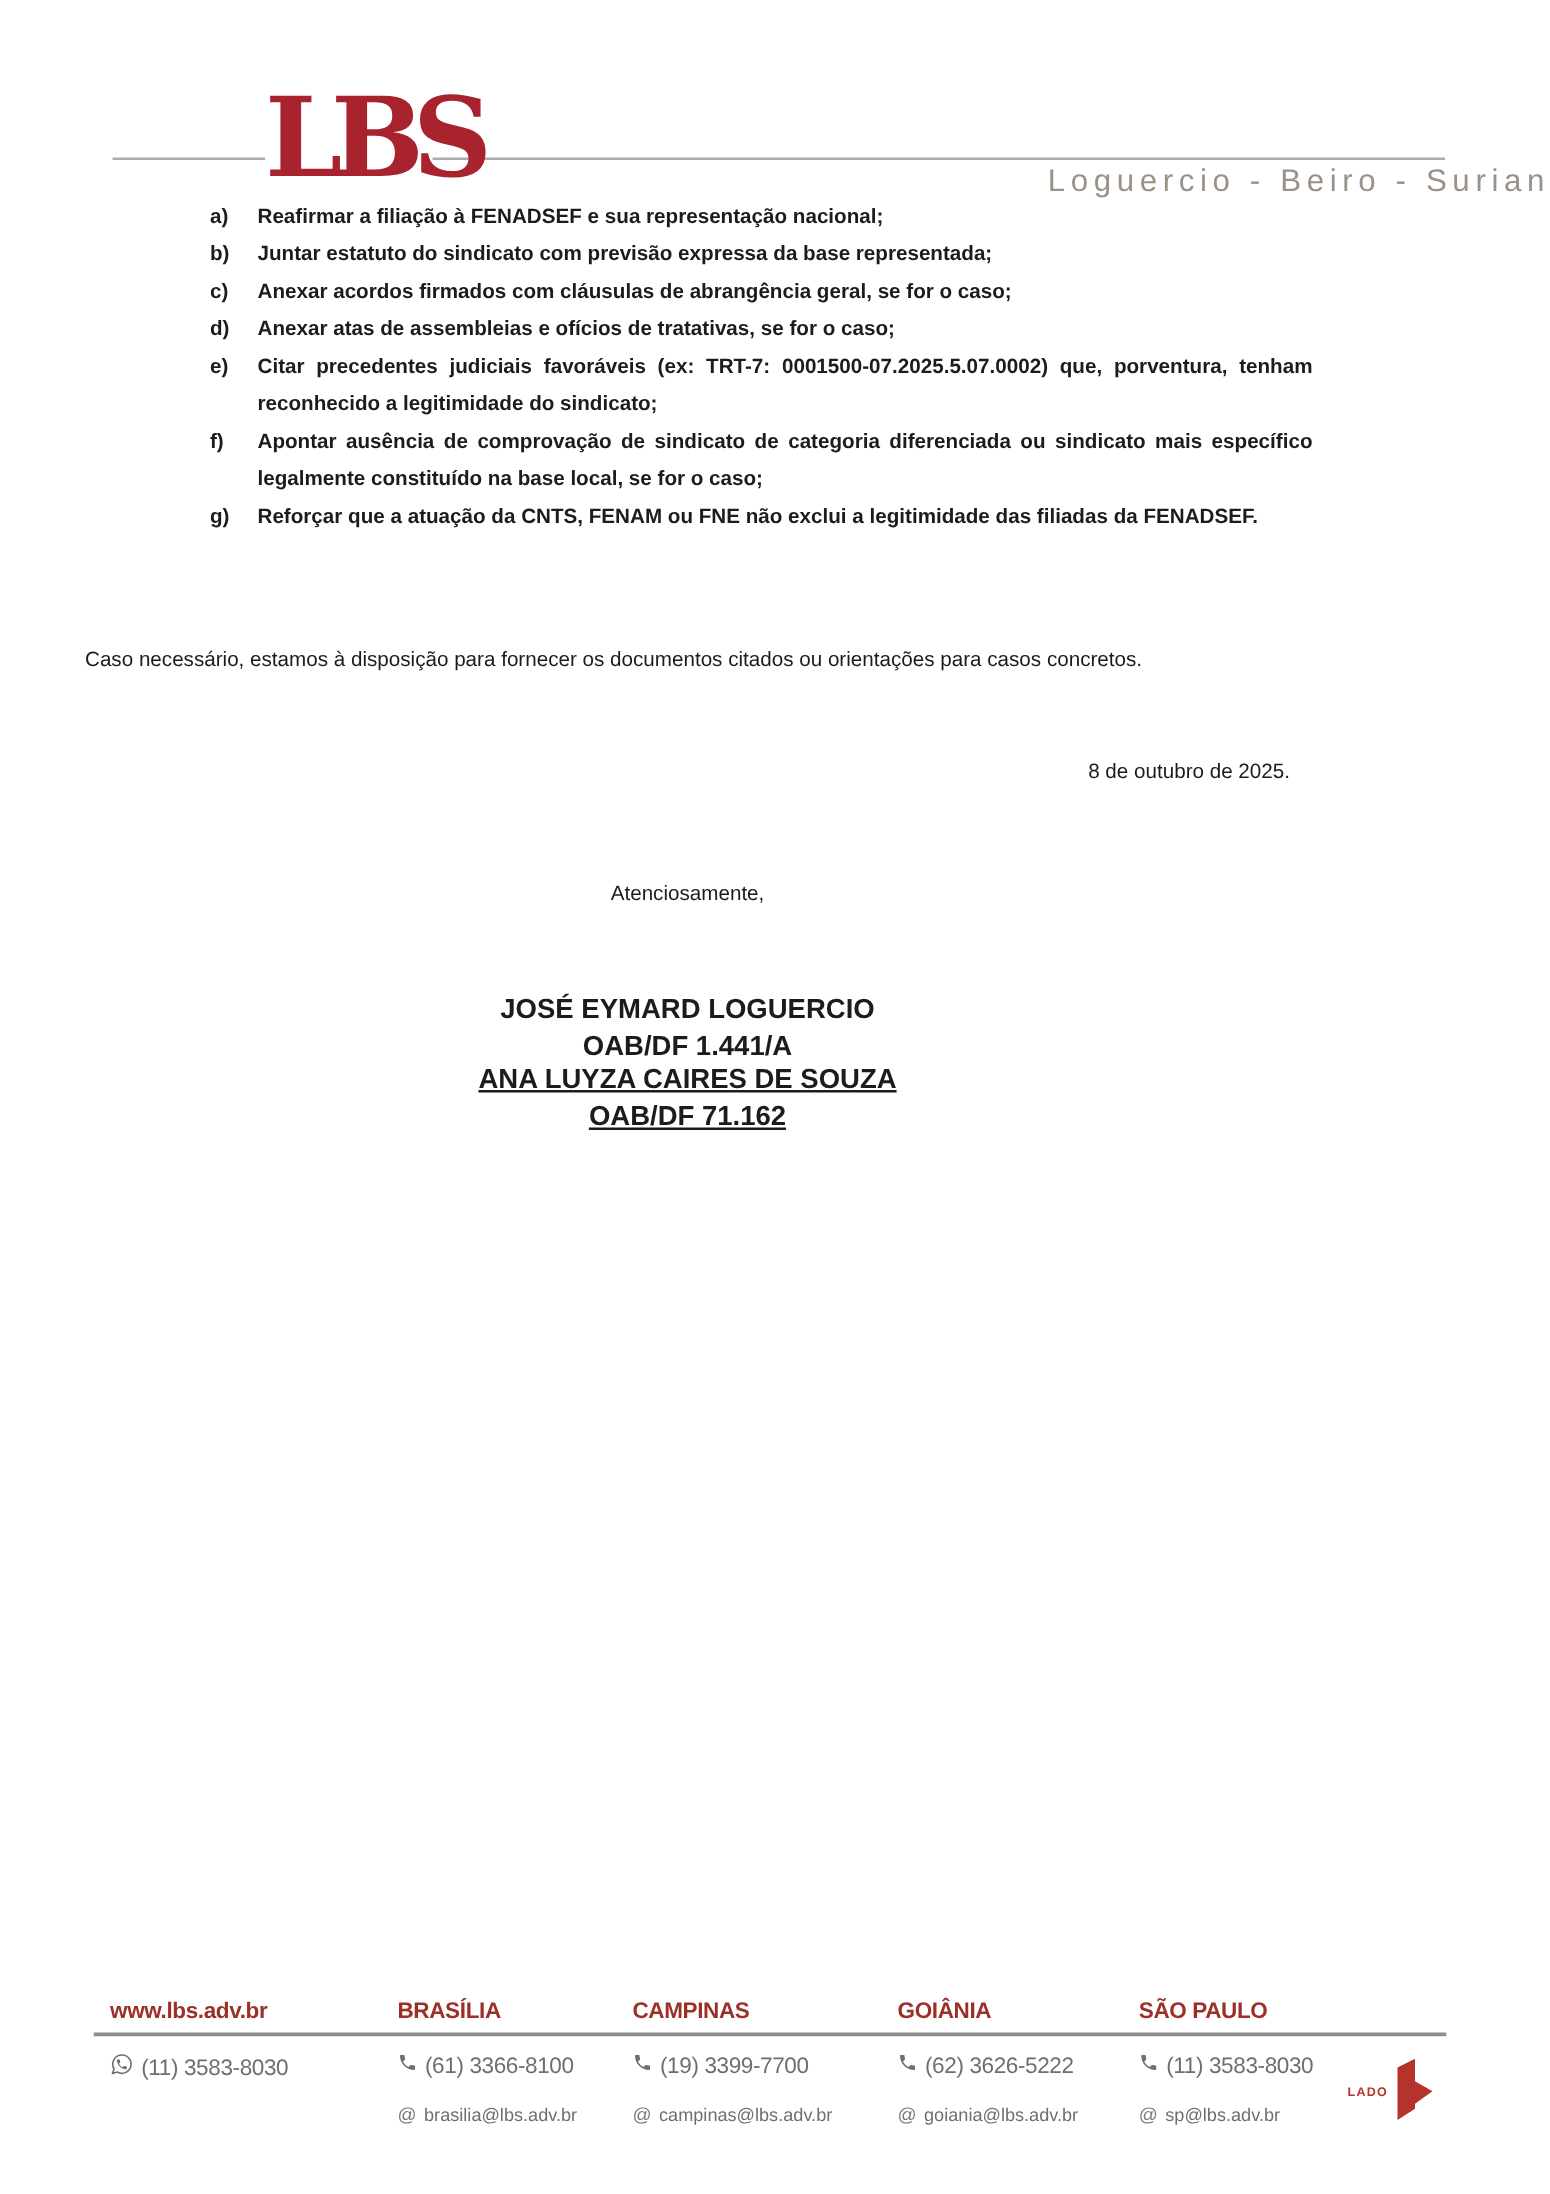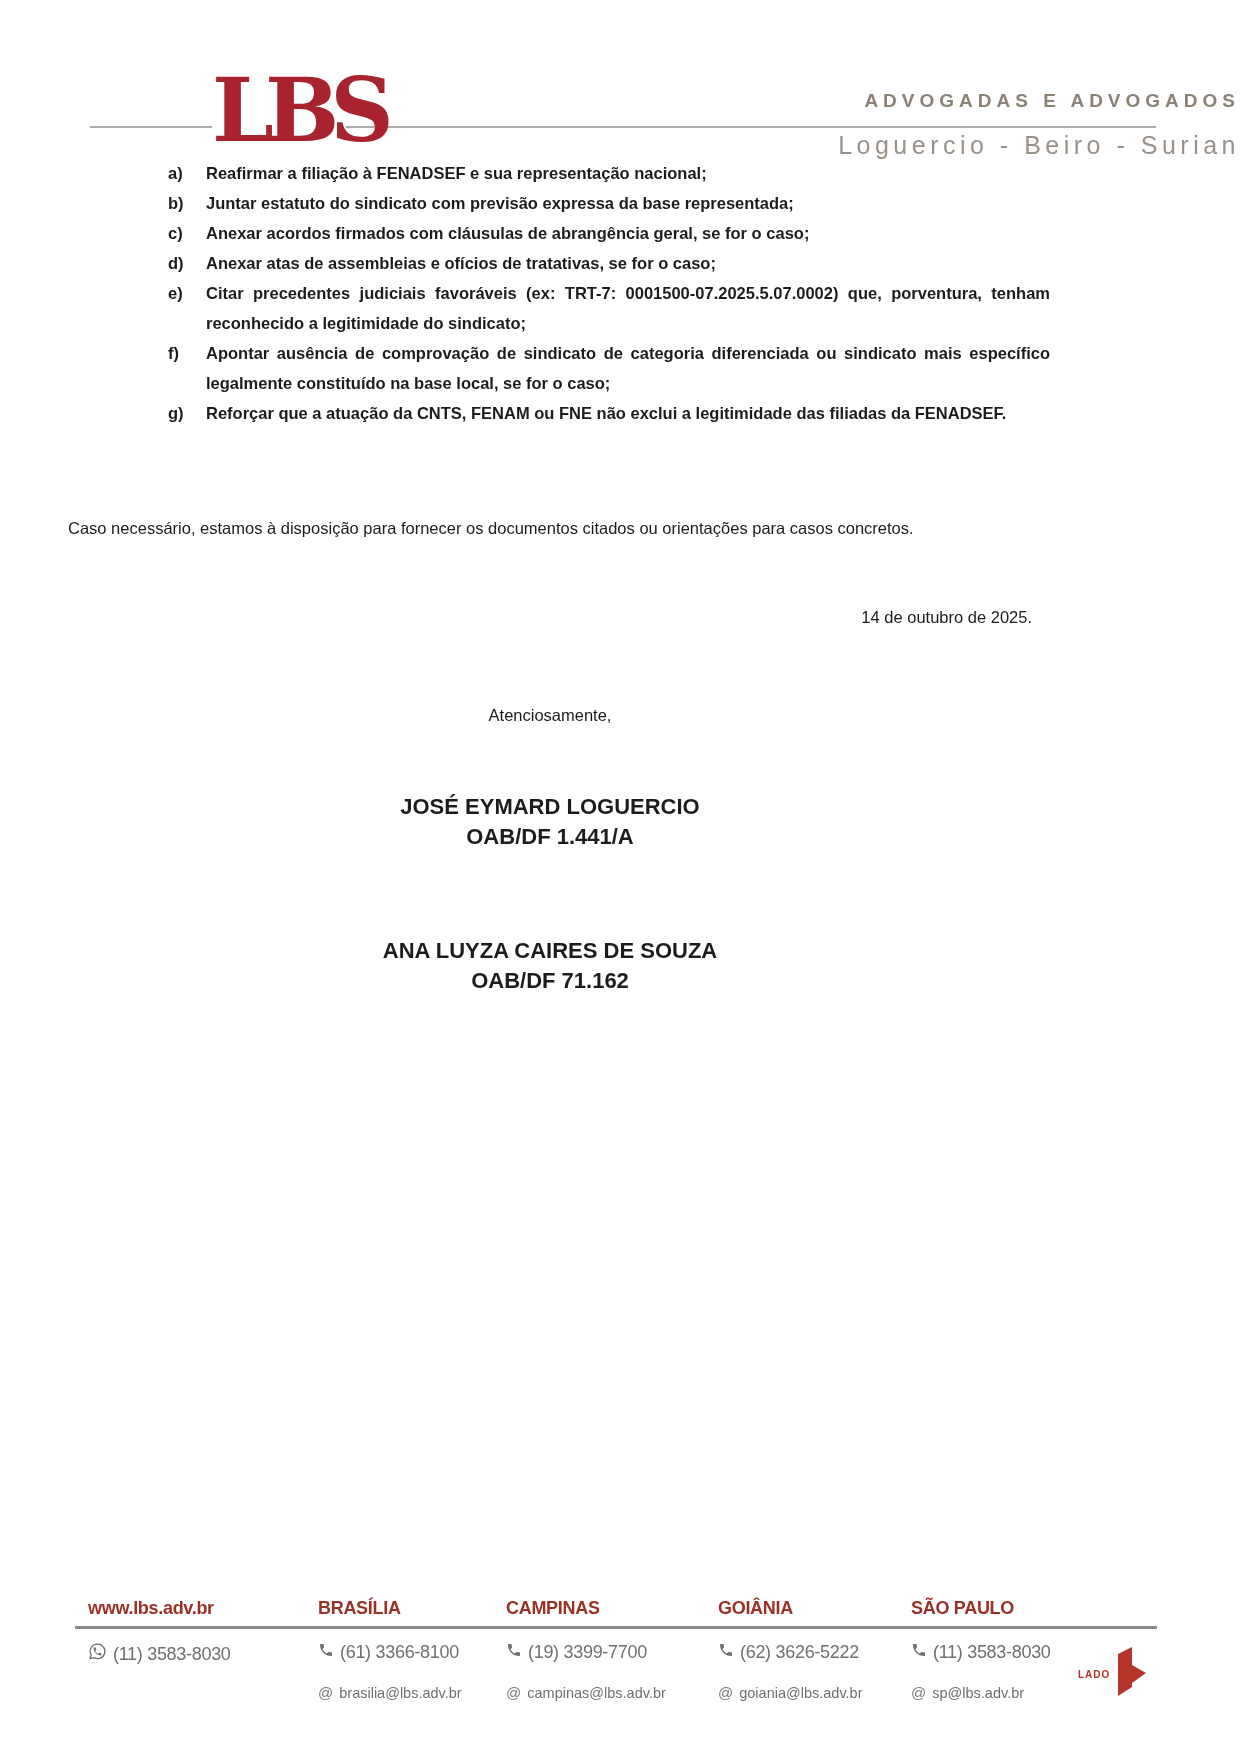--- a/index.html
+++ b/index.html
@@ -49,21 +49,21 @@
     position:absolute; left:68px; top:602px; width:964px;
     text-align:right; font-size:16.5px; line-height:30px;
   }
   .salutation {
     position:absolute; left:68px; top:700px; width:964px;
     text-align:center; font-size:16.5px; line-height:30px;
   }
   .signature { position:absolute; left:68px; width:964px; text-align:center;
     font-size:22px; font-weight:bold; line-height:30px; }
   .sig-1 { top:792px; }
-  .sig-2 { top:936px; }
+  .sig-2 { top:848px;text-decoration:underline; }
 
   
   .footer-rule { position:absolute; left:75px; top:1626px; width:1082px; height:3px; background:#8C8C8C; }
   .f-col { position:absolute; top:1598px; }
   .f-head {
     font-size:18px; font-weight:bold; color:#9C3027;
     letter-spacing:-0.3px; white-space:nowrap; line-height:20px;
   }
   .f-row { position:absolute; white-space:nowrap; display:flex; align-items:center; gap:6px; color:#6F6F6F; }
   .f-phone { top:44px; font-size:18px; letter-spacing:-0.3px;align-items:center; }
@@ -75,21 +75,20 @@
   .lado-word { font-size:10px; font-weight:bold; letter-spacing:1px; color:#B5332A; }
 </style>
 </head>
 <body>
 
 <div class="page">
 
   <div class="hdr-line left"></div>
   <div class="hdr-line right"></div>
   <div class="logo">LBS</div>
-  <div class="firm-1">ADVOGADAS E ADVOGADOS</div>
   <div class="firm-2">Loguercio - Beiro - Surian</div>
 
   <ul class="item-list">
     <li>
       <span class="item-marker">a)</span>
       <span class="item-text">Reafirmar a filiação à FENADSEF e sua representação nacional;</span>
     </li>
     <li>
       <span class="item-marker">b)</span>
       <span class="item-text">Juntar estatuto do sindicato com previsão expressa da base representada;</span>
@@ -110,21 +109,21 @@
       <span class="item-marker">f)</span>
       <span class="item-text">Apontar ausência de comprovação de sindicato de categoria diferenciada ou sindicato mais específico legalmente constituído na base local, se for o caso;</span>
     </li>
     <li>
       <span class="item-marker">g)</span>
       <span class="item-text">Reforçar que a atuação da CNTS, FENAM ou FNE não exclui a legitimidade das filiadas da FENADSEF.</span>
     </li>
   </ul>
 
   <p class="closing-par">Caso necessário, estamos à disposição para fornecer os documentos citados ou orientações para casos concretos.</p>
-  <div class="date-line">14 de outubro de 2025.</div>
+  <div class="date-line">8 de outubro de 2025.</div>
   <div class="salutation">Atenciosamente,</div>
 
   <div class="signature sig-1">
     <div>JOSÉ EYMARD LOGUERCIO</div>
     <div>OAB/DF 1.441/A</div>
   </div>
   <div class="signature sig-2">
     <div>ANA LUYZA CAIRES DE SOUZA</div>
     <div>OAB/DF 71.162</div>
   </div>

